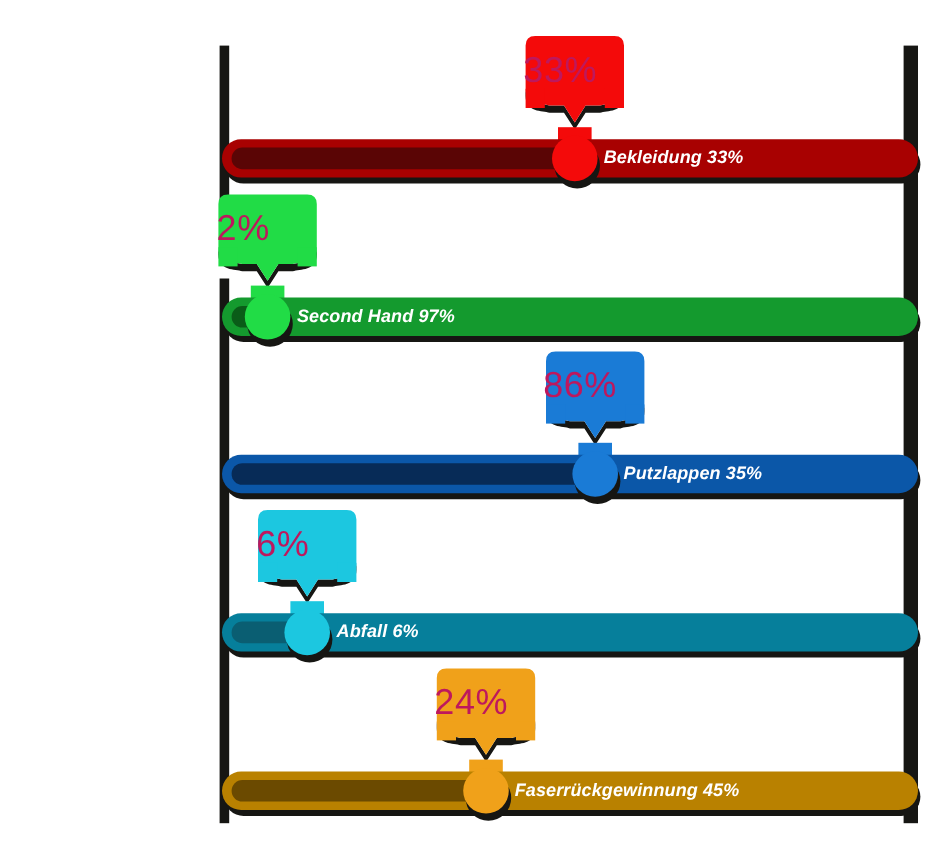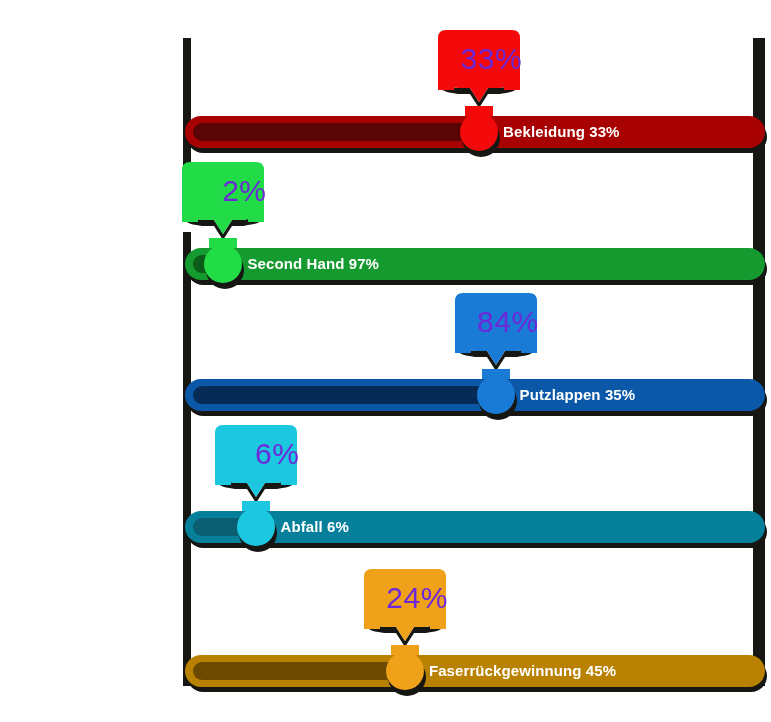--- a/index.html
+++ b/index.html
@@ -87,20 +87,21 @@
   
   .bar-label {
     position: absolute;
     height: 32px;
     line-height: 32px;
     color: #ffffff;
     font-size: 15px;
     font-weight: bold;
     white-space: nowrap;
     letter-spacing: 0.1px;
+    font-style: italic;
   }
 
   
   .bubble-wrap {
     position: absolute;
     width: 86px;
     height: 78px;
   }
   .bubble-svg {
     position: absolute;
@@ -110,22 +111,22 @@
     height: 78px;
     overflow: visible;
   }
   .bubble-val {
     position: absolute;
     left: 0;
     top: 0;
     width: 86px;
     height: 58px;
     line-height: 58px;
-    text-align: right;
-    color: #6d28d9;
+    text-align: left;
+    color: #be185d;
     font-size: 30px;
     font-weight: normal;
     letter-spacing: 0.5px;
   }
 </style>
 </head>
 <body>
 
 <div id="stage">
   <div class="rail rail-left"></div>
@@ -173,21 +174,21 @@
       </div>
       <div class="row" style="top: 0px;">
         <div class="bubble-wrap" style="left: 452.61px; top: 293px;">
           <svg class="bubble-svg" viewBox="0 0 86 78" preserveAspectRatio="none">
             <path d="M0 50 L0 70 L86 70 L86 50 Z" fill="#ffffff"></path>
             <path d="M2 44 C2 58 16 56 22 58 L34 58 L43 72 L52 58 L64 58 C70 56 84 58 84 44 L84 50 C84 64 70 62 64 64 L52 64 L43 78 L34 64 L22 64 C16 62 2 64 2 50 Z" fill="#161613"></path>
             <path d="M2 8 Q2 0 10 0 L76 0 Q84 0 84 8 L84 44 C84 58 70 56 64 58 L52 58 L43 72 L34 58 L22 58 C16 56 2 58 2 44 Z" fill="#1A7BD6"></path>
             <rect x="2" y="44" width="16" height="16" fill="#1A7BD6"></rect>
             <rect x="68" y="44" width="16" height="16" fill="#1A7BD6"></rect>
           </svg>
-          <div class="bubble-val">84%</div>
+          <div class="bubble-val">86%</div>
         </div>
         <div class="stem" style="left: 481.61px; top: 369px; background: rgb(26, 123, 214);"></div>
         <div class="track-shadow" style="top: 384px;"></div>
         <div class="track" style="top: 379px; background: rgb(11, 87, 168);">
           <div class="fill" style="width: 302.61px; background: rgb(7, 43, 87);"></div>
         </div>
         <div class="bar-label" style="left: 519.61px; top: 379px;">Putzlappen 35%</div>
         <div class="knob-shadow" style="left: 478.61px; top: 382px;"></div>
         <div class="knob" style="left: 476.61px; top: 376px; background: rgb(26, 123, 214);"></div>
       </div>
@@ -204,21 +205,21 @@
         </div>
         <div class="stem" style="left: 242.476px; top: 501px; background: rgb(28, 199, 224);"></div>
         <div class="track-shadow" style="top: 516px;"></div>
         <div class="track" style="top: 511px; background: rgb(6, 127, 155);">
           <div class="fill" style="width: 63.476px; background: rgb(10, 94, 114);"></div>
         </div>
         <div class="bar-label" style="left: 280.476px; top: 511px;">Abfall 6%</div>
         <div class="knob-shadow" style="left: 239.476px; top: 514px;"></div>
         <div class="knob" style="left: 237.476px; top: 508px; background: rgb(28, 199, 224);"></div>
       </div>
-      <div class="row" style="top: 12px;">
+      <div class="row" style="top: 0px;">
         <div class="bubble-wrap" style="left: 361.904px; top: 557px;">
           <svg class="bubble-svg" viewBox="0 0 86 78" preserveAspectRatio="none">
             <path d="M0 50 L0 70 L86 70 L86 50 Z" fill="#ffffff"></path>
             <path d="M2 44 C2 58 16 56 22 58 L34 58 L43 72 L52 58 L64 58 C70 56 84 58 84 44 L84 50 C84 64 70 62 64 64 L52 64 L43 78 L34 64 L22 64 C16 62 2 64 2 50 Z" fill="#161613"></path>
             <path d="M2 8 Q2 0 10 0 L76 0 Q84 0 84 8 L84 44 C84 58 70 56 64 58 L52 58 L43 72 L34 58 L22 58 C16 56 2 58 2 44 Z" fill="#F0A11A"></path>
             <rect x="2" y="44" width="16" height="16" fill="#F0A11A"></rect>
             <rect x="68" y="44" width="16" height="16" fill="#F0A11A"></rect>
           </svg>
           <div class="bubble-val">24%</div>
         </div>

